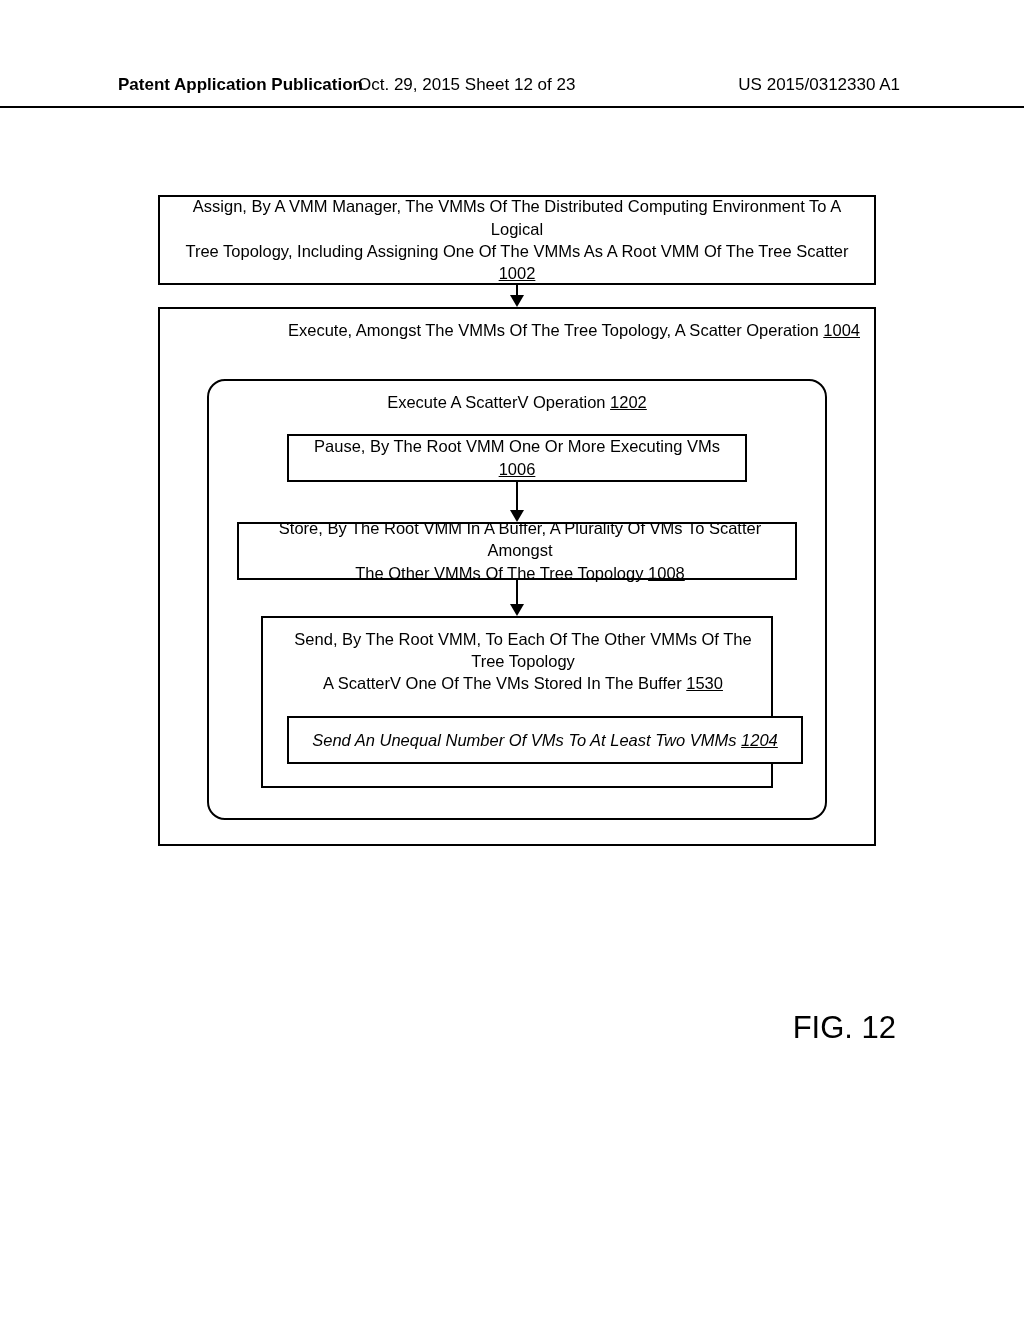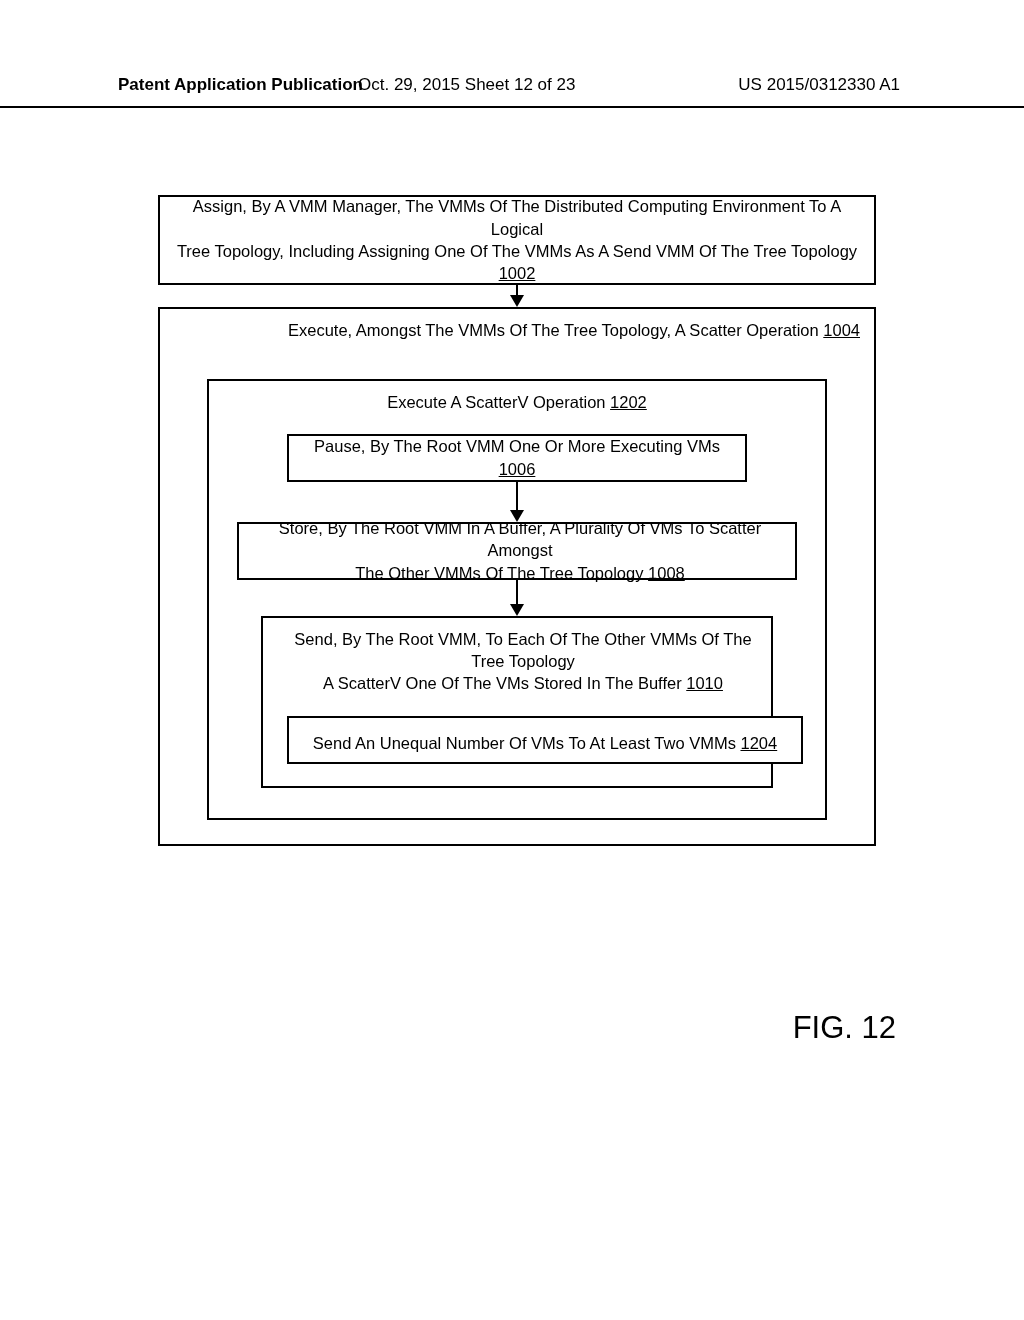--- a/index.html
+++ b/index.html
@@ -68,20 +68,21 @@
     }
     .box-1004-title {
       text-align: right;
       font-size: 16.5px;
       margin-bottom: 38px;
     }
     .box-1202 {
       width: 620px;
       margin: 0 auto;
       padding: 10px 12px 30px 12px;
+      border-radius: 18px;
     }
     .box-1202-title {
       text-align: center;
       font-size: 16.5px;
       margin-bottom: 20px;
     }
     .box-1006 {
       width: 460px;
       margin: 0 auto;
       height: 48px;
@@ -106,22 +107,23 @@
     .box-1010-title {
       text-align: center;
       font-size: 16.5px;
       margin-bottom: 22px;
     }
     .box-1204 {
       width: 516px;
       margin: 0 auto;
       height: 48px;
       display: flex;
-      align-items: flex-end;
-      justify-content: center;
+      align-items: center;
+      justify-content: center;
+      font-style: italic;
     }
     .ref-num {
       text-decoration: underline;
     }
     .arrow {
       position: absolute;
       left: 50%;
       transform: translateX(-50%);
     }
     .arrow-line {
@@ -174,21 +176,21 @@
   <span class="header-left">Patent Application Publication</span>
   <span class="header-center">Oct. 29, 2015  Sheet 12 of 23</span>
   <span class="header-right">US 2015/0312330 A1</span>
 </div>
 
 <div class="diagram-container">
 
   <div class="box box-1002">
     <div>
       <span>Assign, By A VMM Manager, The VMMs Of The Distributed Computing Environment To A Logical</span><br>
-      <span>Tree Topology, Including Assigning One Of The VMMs As A Send VMM Of The Tree Topology</span><br>
+      <span>Tree Topology, Including Assigning One Of The VMMs As A Root VMM Of The Tree Scatter</span><br>
       <span class="ref-num">1002</span>
     </div>
   </div>
 
   <div class="arrow arrow-1">
     <div class="arrow-line"></div>
     <div class="arrow-head"></div>
   </div>
 
   <div class="box box-1004">
@@ -224,21 +226,21 @@
       <div class="connector-wrap" style="height:36px;">
         <div class="arrow-3">
           <div class="arrow-line"></div>
           <div class="arrow-head"></div>
         </div>
       </div>
 
       <div class="box box-1010" style="margin-top:0;">
         <div class="box-1010-title">
           <span>Send, By The Root VMM, To Each Of The Other VMMs Of The Tree Topology</span><br>
-          <span>A ScatterV One Of The VMs Stored In The Buffer </span><span class="ref-num">1010</span>
+          <span>A ScatterV One Of The VMs Stored In The Buffer </span><span class="ref-num">1530</span>
         </div>
 
         <div class="box box-1204">
           <div>
             <span>Send An Unequal Number Of VMs To At Least Two VMMs </span><span class="ref-num">1204</span>
           </div>
         </div>
       </div>
 
     </div>

